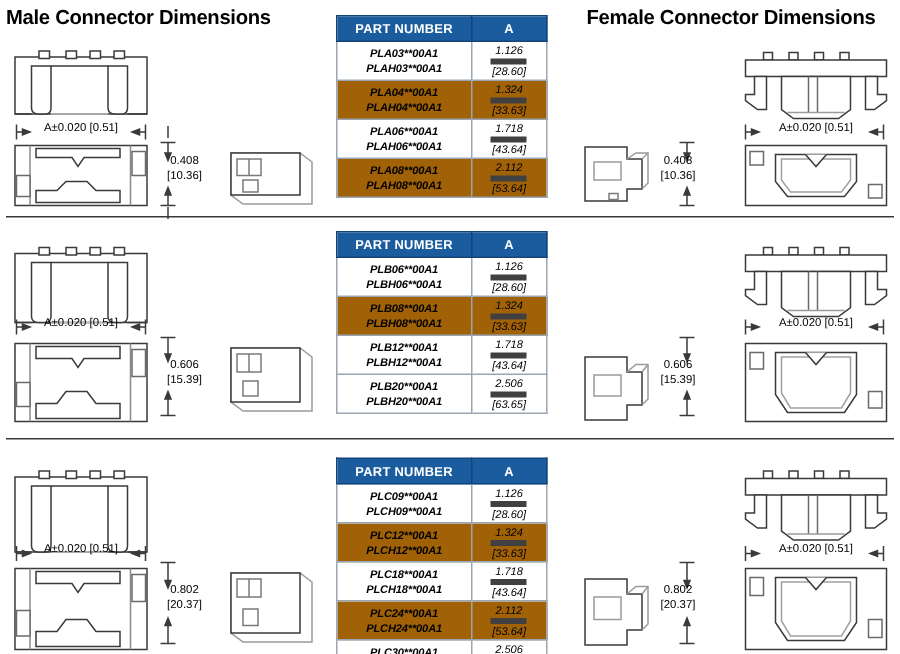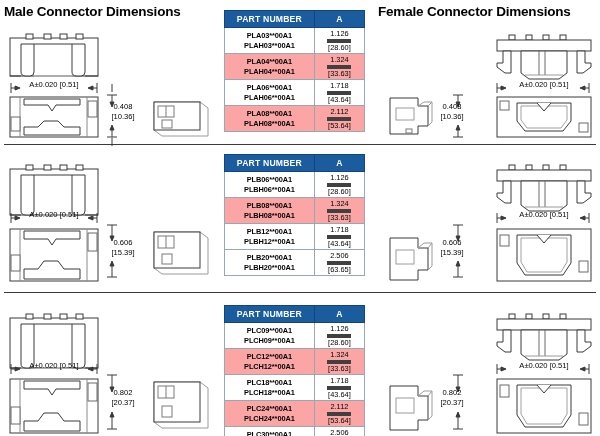--- a/index.html
+++ b/index.html
@@ -19,21 +19,21 @@
   
   .sec-title {
     position: absolute;
     font-weight: bold;
     font-size: 13.5px;
     color: #000000;
     letter-spacing: -0.2px;
     white-space: nowrap;
   }
   #title-male   { left: 4px;   top: 4px; }
-  #title-female { left: 378px; top: 4px; }
+  #title-female { left: 391px; top: 4px; }
 
   
   .band-rule {
     position: absolute;
     left: 4px; width: 592px;
     height: 1px;
     background: #3a3a3a;
   }
   #rule-1 { top: 144px; }
   #rule-2 { top: 292px; }
@@ -65,22 +65,23 @@
   }
   .ptable th.th-pn { width: 100px; }
   .ptable th.th-a  { width: 56px; }
 
   .ptable td {
     border: 1px solid #9aa6b2;
     padding: 1px 4px;
     text-align: center;
     vertical-align: middle;
     color: #000000;
-  }
-  .ptable tr.row-alt td { background: #fca5a5; }
+    font-style: italic;
+  }
+  .ptable tr.row-alt td { background: #a16207; }
   .ptable tr.row-plain td { background: #ffffff; }
 
   .pn-cell {
     font-weight: bold;
     font-size: 7.4px;
     line-height: 9.5px;
     letter-spacing: -0.1px;
     white-space: nowrap;
   }
   .a-cell {

